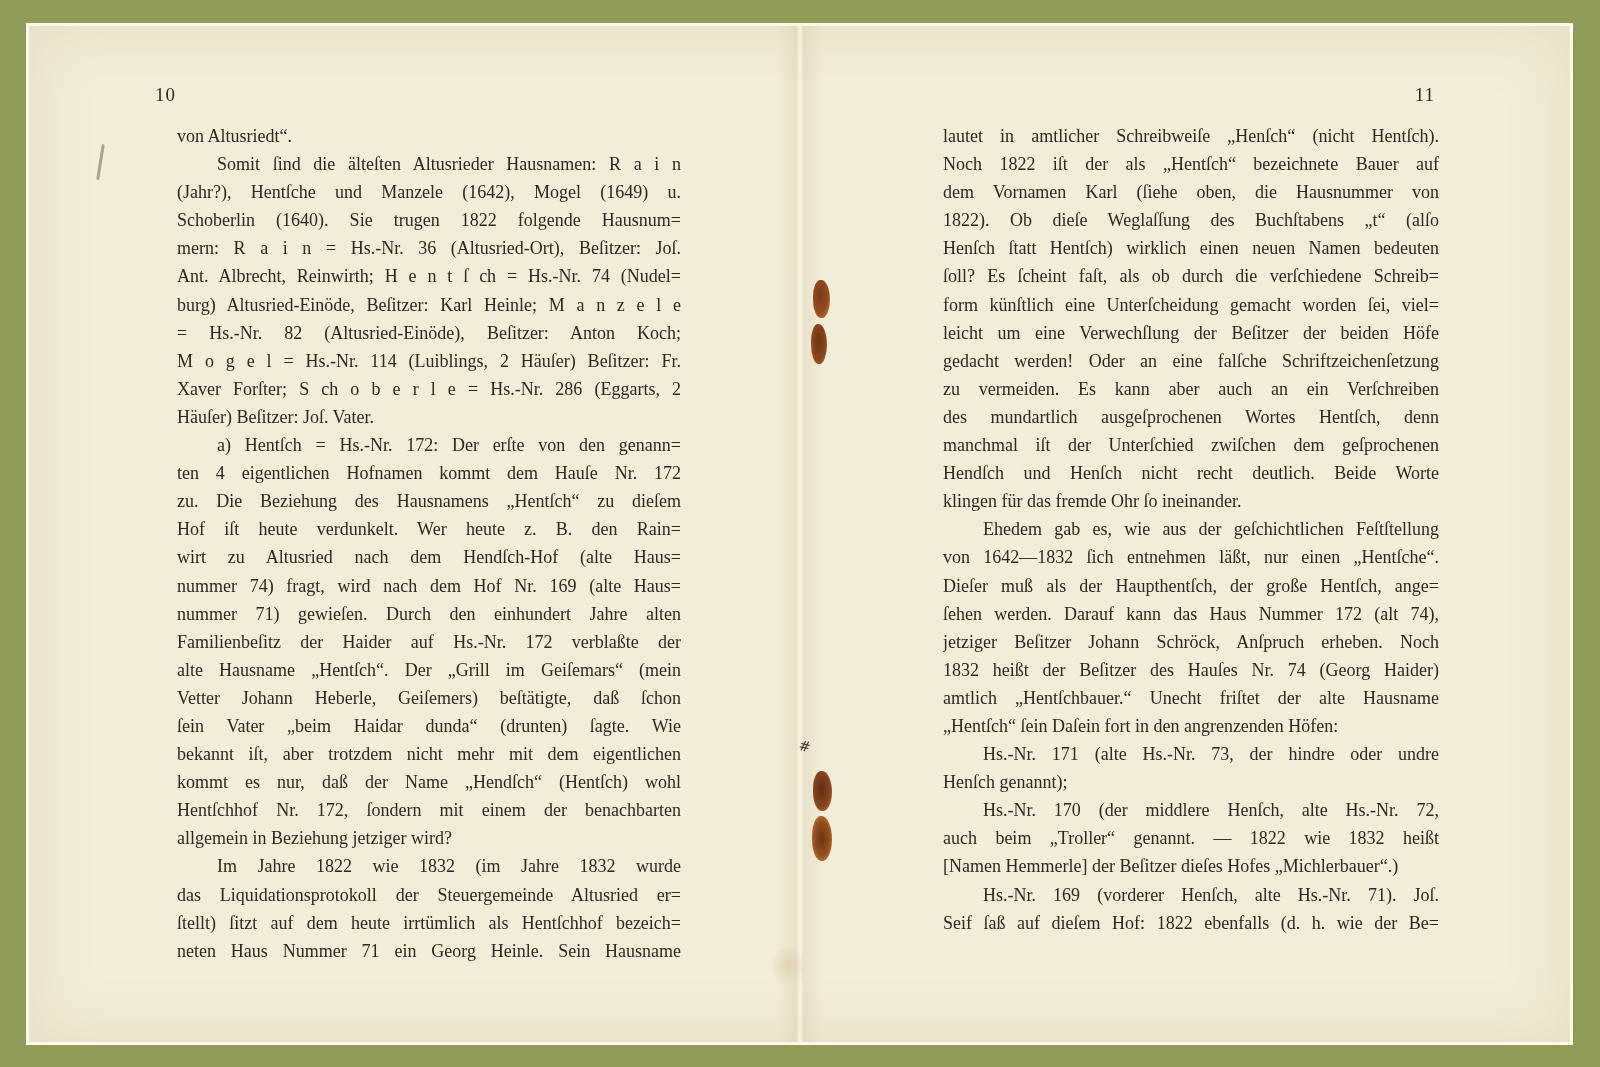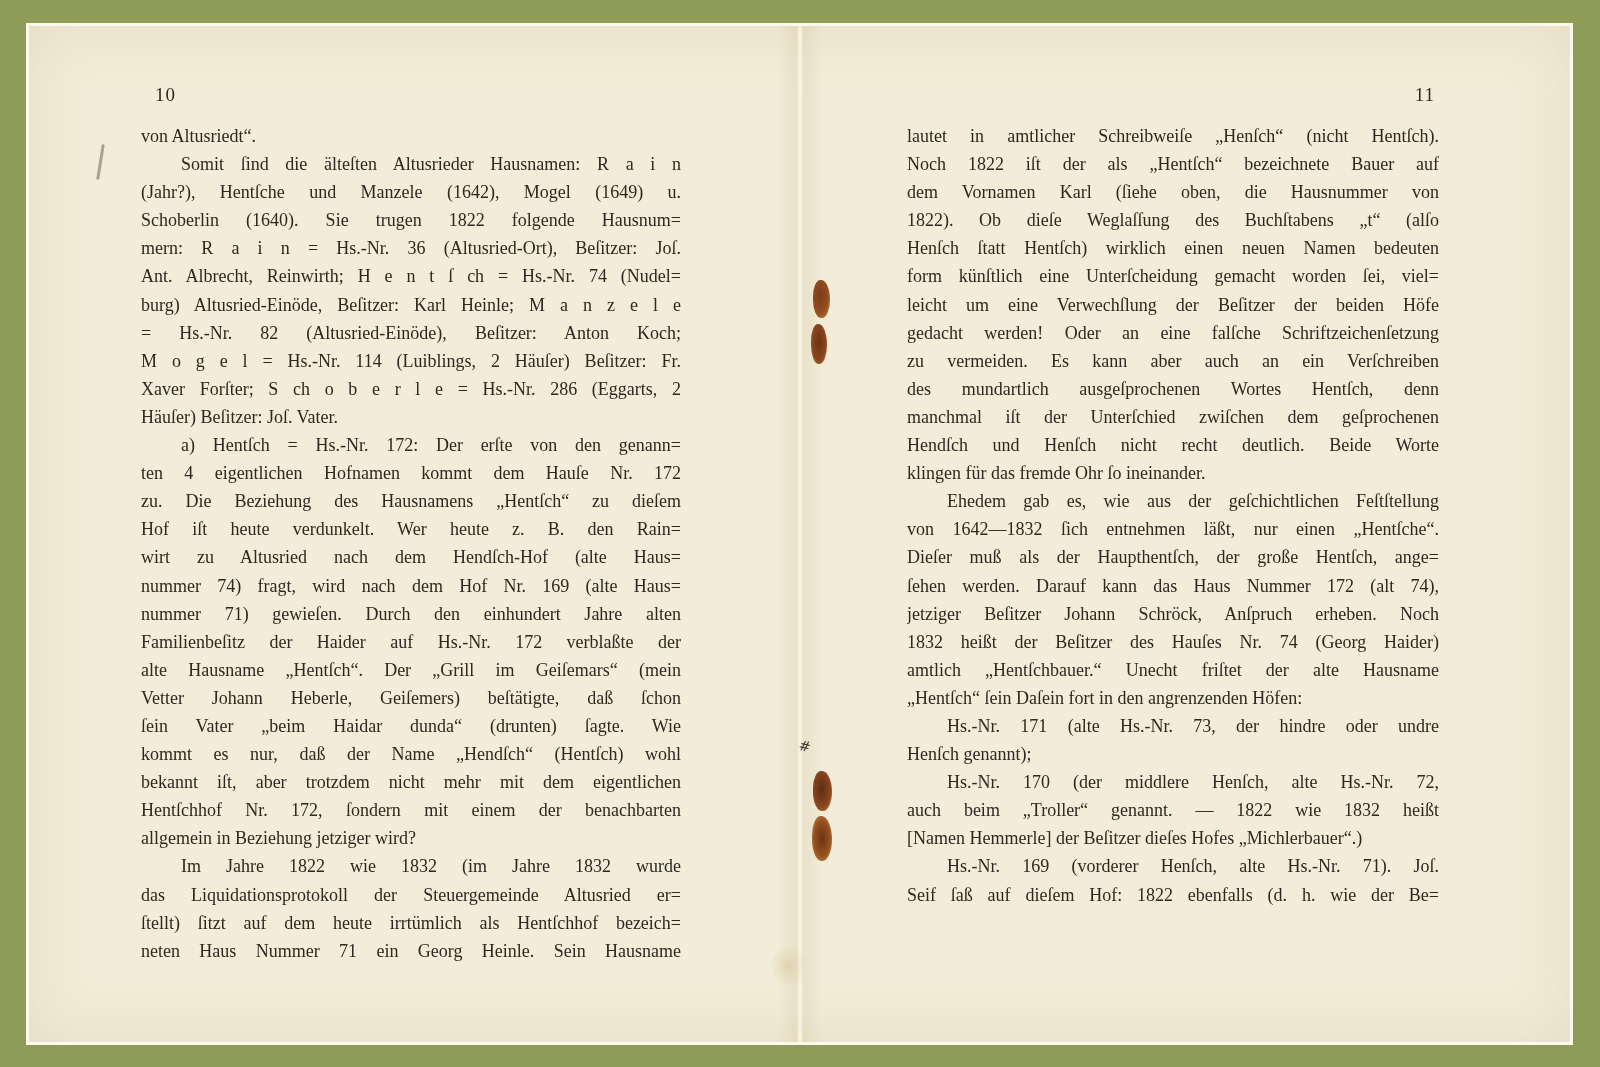--- a/index.html
+++ b/index.html
@@ -30,21 +30,21 @@
   .pagenum{
     position:absolute;top:58px;font-size:19px;color:#2f2921;
     letter-spacing:1px;
   }
   .page-left .pagenum{left:14px;}
   .page-right .pagenum{right:4px;}
   .textblock{position:absolute;top:96px;left:0;right:0;}
   .line{
     font-size:18px;line-height:28.1px;color:#2e2820;
     text-align:justify;text-align-last:justify;
-    overflow:hidden;white-space:nowrap;
+    overflow:hidden;white-space:nowrap;margin-left:36px;
   }
   .line.last{text-align-last:left;}
   .line.indent{text-indent:40px;}
   
   .stain{position:absolute;border-radius:45% 55% 50% 50%;}
   .stain-a1{left:784px;top:254px;width:17px;height:38px;
     background:radial-gradient(ellipse at 40% 40%, #7c3c1a 0%, #934c20 55%, #b97a3a 85%, rgba(185,122,58,0) 100%);}
   .stain-a2{left:782px;top:298px;width:16px;height:40px;
     background:radial-gradient(ellipse at 50% 45%, #6b3312 0%, #8a4720 60%, #b97a3a 88%, rgba(185,122,58,0) 100%);}
   .stain-b1{left:784px;top:745px;width:19px;height:40px;
@@ -99,39 +99,40 @@
         <div class="line">ten 4 eigentlichen Hofnamen kommt dem Hauſe Nr. 172</div>
         <div class="line">zu. Die Beziehung des Hausnamens „Hentſch“ zu dieſem</div>
         <div class="line">Hof iſt heute verdunkelt.  Wer heute z. B. den Rain=</div>
         <div class="line">wirt zu Altusried nach dem Hendſch-Hof (alte Haus=</div>
         <div class="line">nummer 74) fragt, wird nach dem Hof Nr. 169 (alte Haus=</div>
         <div class="line">nummer 71) gewieſen.  Durch den einhundert Jahre alten</div>
         <div class="line">Familienbeſitz der Haider auf Hs.-Nr. 172 verblaßte der</div>
         <div class="line">alte Hausname „Hentſch“. Der „Grill im Geiſemars“ (mein</div>
         <div class="line">Vetter Johann Heberle, Geiſemers) beſtätigte, daß ſchon</div>
         <div class="line">ſein Vater „beim Haidar dunda“ (drunten) ſagte.  Wie</div>
+        <div class="line">bekannt iſt, aber trotzdem nicht mehr mit dem eigentlichen</div>
         <div class="line">kommt es nur, daß der Name „Hendſch“ (Hentſch) wohl</div>
-        <div class="line">bekannt iſt, aber trotzdem nicht mehr mit dem eigentlichen</div>
         <div class="line">Hentſchhof Nr. 172, ſondern mit einem der benachbarten</div>
         <div class="line last">allgemein in Beziehung jetziger wird?</div>
         <div class="line indent">Im Jahre 1822 wie 1832 (im Jahre 1832 wurde</div>
         <div class="line">das Liquidationsprotokoll der Steuergemeinde Altusried er=</div>
         <div class="line">ſtellt) ſitzt auf dem heute irrtümlich als Hentſchhof bezeich=</div>
         <div class="line">neten Haus Nummer 71 ein Georg Heinle. Sein Hausname</div>
       </div>
   </div>
 
   <div class="page page-right">
     <div class="pagenum">11</div>
     <div class="textblock">
         <div class="line">lautet in amtlicher Schreibweiſe „Henſch“ (nicht Hentſch).</div>
         <div class="line">Noch 1822 iſt der als „Hentſch“ bezeichnete Bauer auf</div>
         <div class="line">dem Vornamen Karl (ſiehe oben, die Hausnummer von</div>
         <div class="line">1822). Ob dieſe Weglaſſung des Buchſtabens „t“ (alſo</div>
         <div class="line">Henſch ſtatt Hentſch) wirklich einen neuen Namen bedeuten</div>
+        <div class="line">ſoll? Es ſcheint faſt, als ob durch die verſchiedene Schreib=</div>
         <div class="line">form künſtlich eine Unterſcheidung gemacht worden ſei, viel=</div>
         <div class="line">leicht um eine Verwechſlung der Beſitzer der beiden Höfe</div>
         <div class="line">gedacht werden! Oder an eine falſche Schriftzeichenſetzung</div>
         <div class="line">zu vermeiden.  Es kann aber auch an ein Verſchreiben</div>
         <div class="line">des mundartlich ausgeſprochenen Wortes Hentſch, denn</div>
         <div class="line">manchmal iſt der Unterſchied zwiſchen dem geſprochenen</div>
         <div class="line">Hendſch und Henſch nicht recht deutlich.  Beide Worte</div>
         <div class="line last">klingen für das fremde Ohr ſo ineinander.</div>
         <div class="line indent">Ehedem gab es, wie aus der geſchichtlichen Feſtſtellung</div>
         <div class="line">von 1642—1832 ſich entnehmen läßt, nur einen „Hentſche“.</div>

